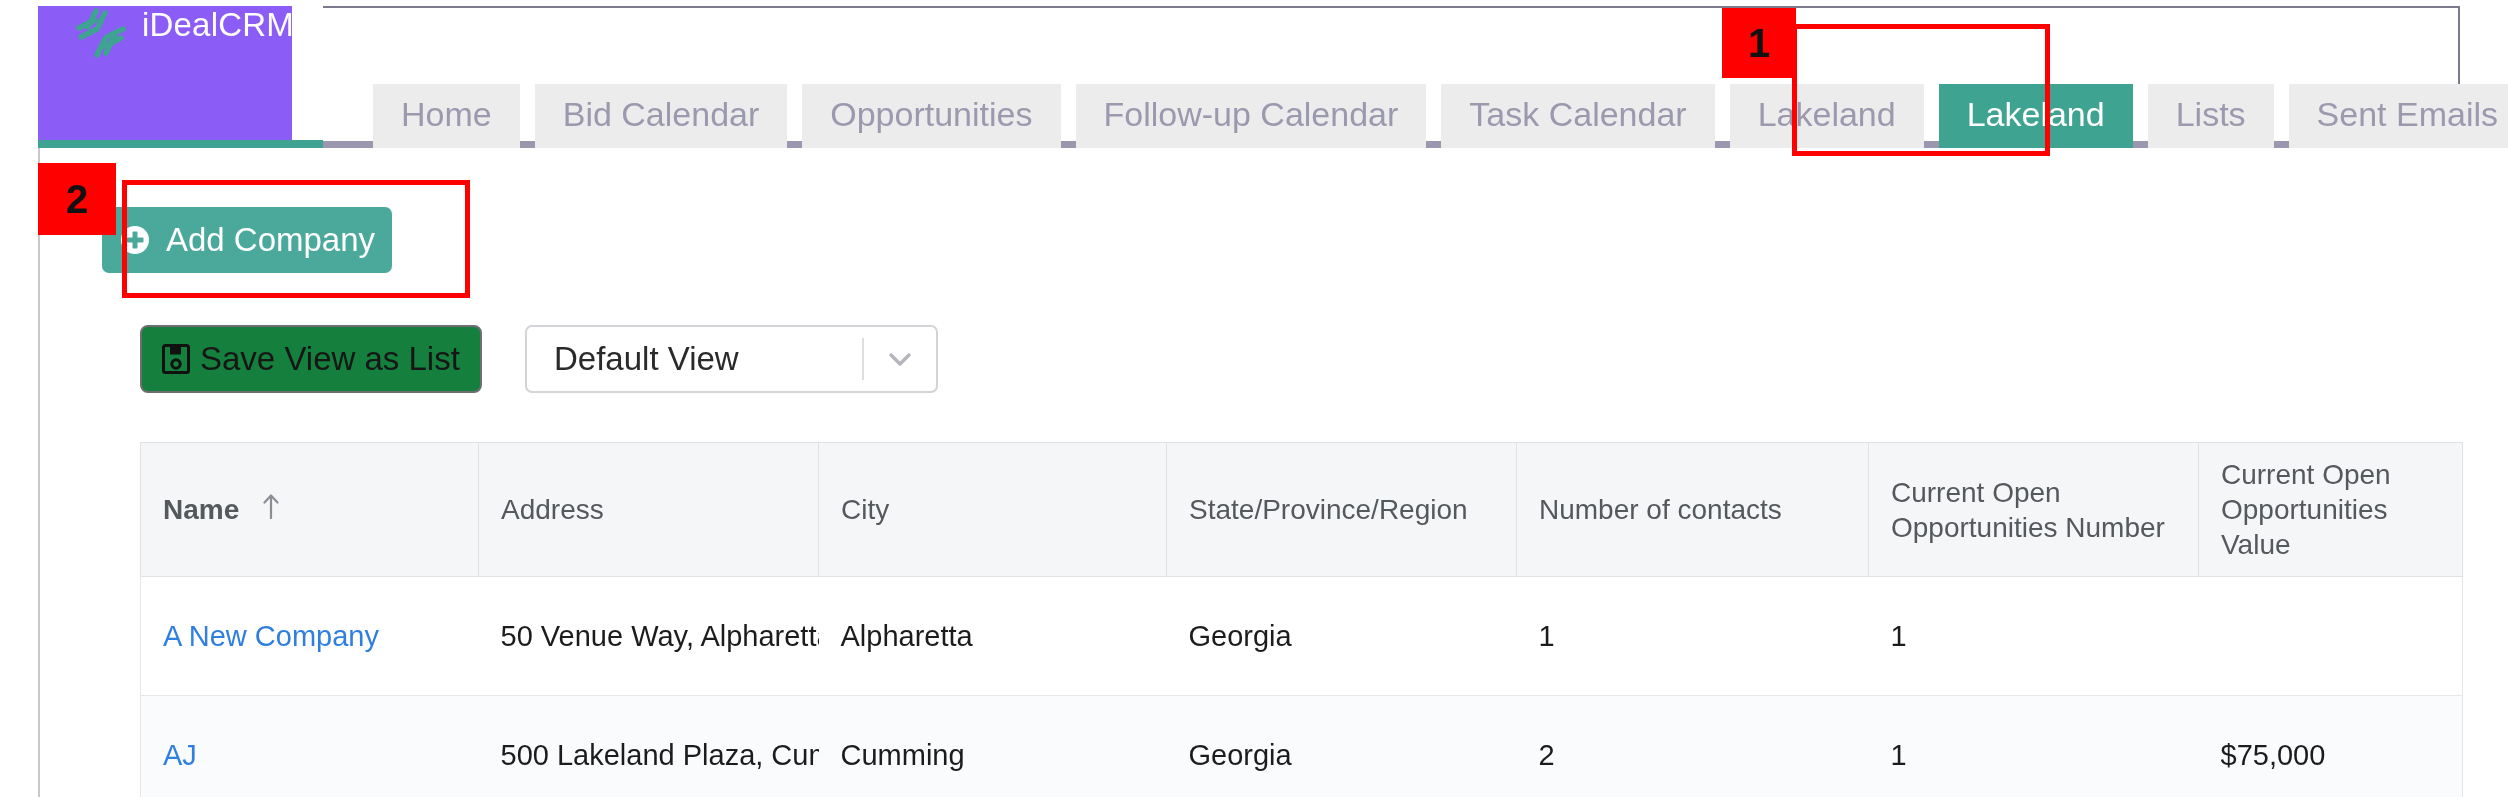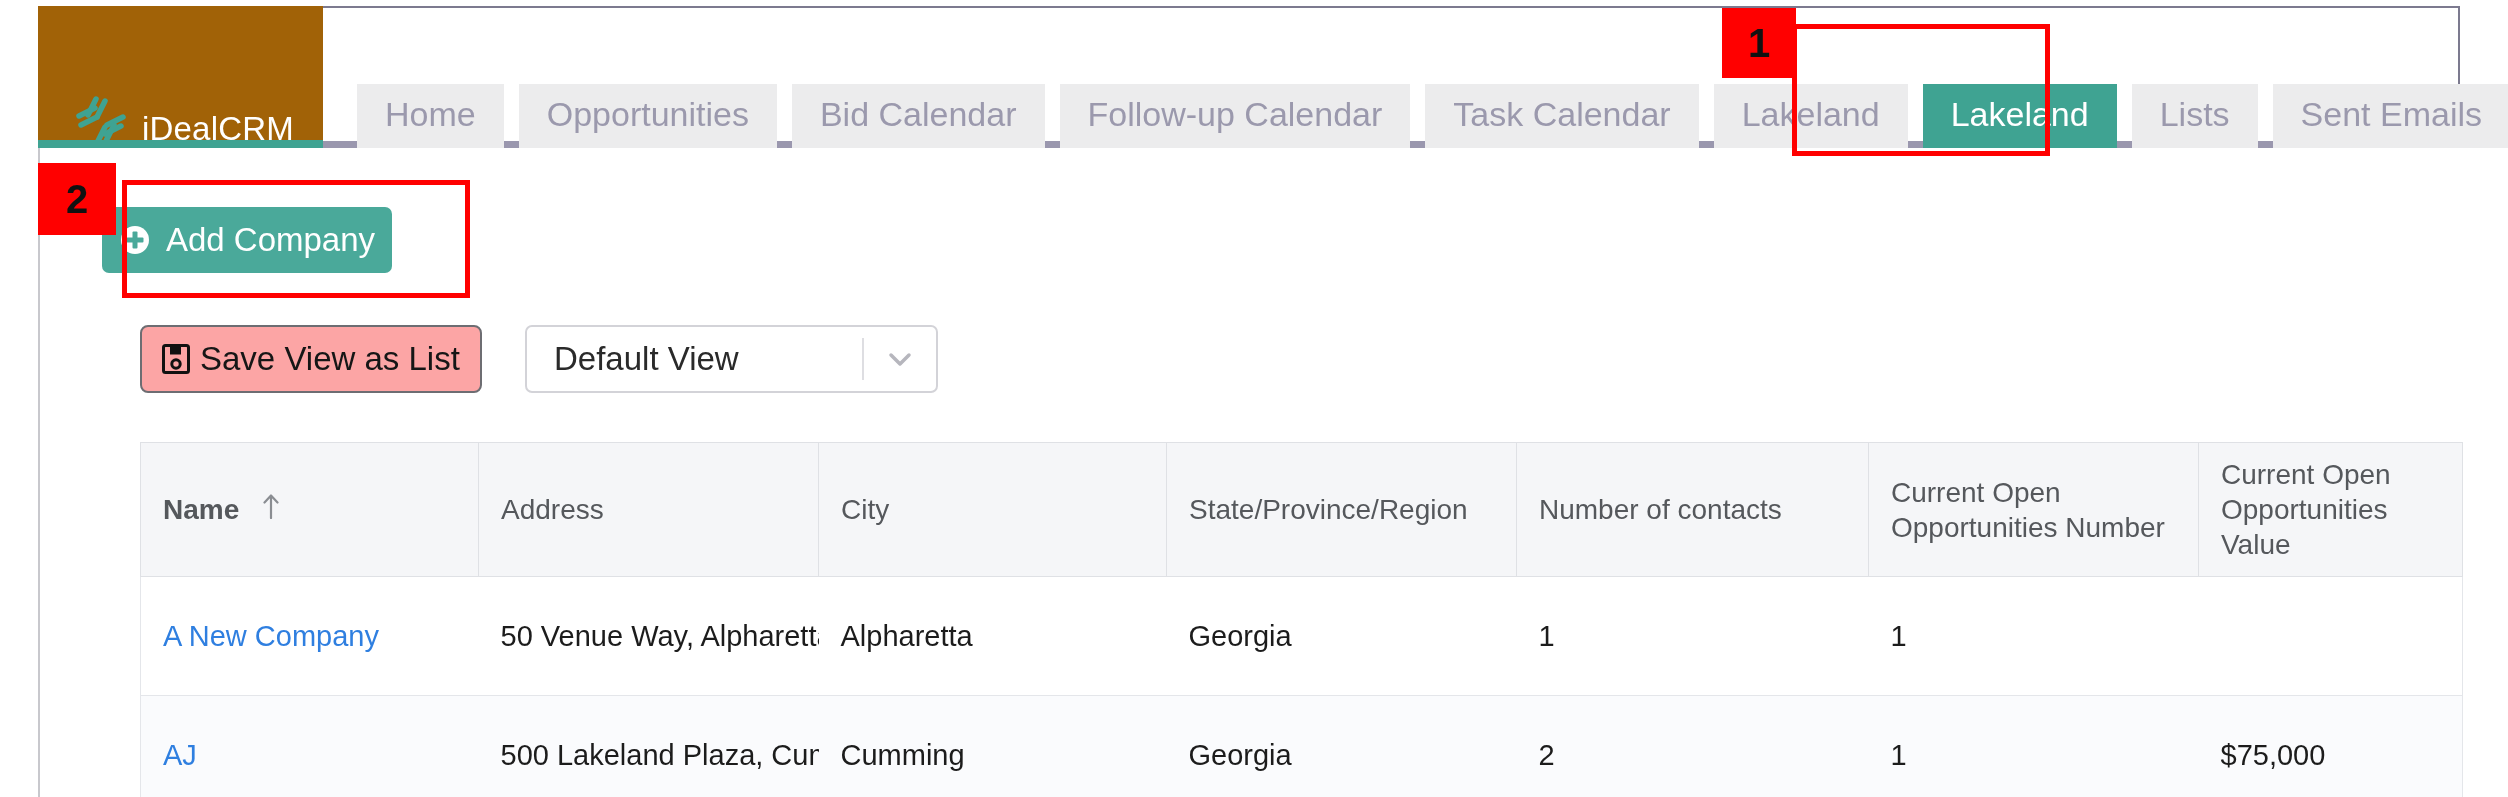--- a/index.html
+++ b/index.html
@@ -7,40 +7,40 @@
     width: 2508px; height: 797px;
     background: #ffffff;
     font-family: "Liberation Sans", sans-serif;
     overflow: hidden;
   }
   #root { position: relative; width: 2508px; height: 797px; background:#fff; }
 
   
   .topbar { position:absolute; left:0; top:0; width:2508px; height:148px; }
   .logo-block {
-    position:absolute; left:38px; top:6px; width:285px; height:142px;
-    background:#a16207; display:flex; align-items:flex-end; padding-left:36px;
+    position:absolute; left:38px; top:6px; width:254px; height:142px;
+    background:#8b5cf6; display:flex; align-items:flex-start; padding-left:36px;
   }
   .logo-mark { position:relative; width:54px; height:54px; flex:0 0 54px; }
   .logo-text { color:#ffffff; font-size:33px; letter-spacing:0.2px; margin-left:14px; font-family:"Liberation Sans", sans-serif; }
   .logo-underline { position:absolute; left:38px; top:140px; width:285px; height:8px; background:#3fa392; }
 
   .tabs-frame {
     position:absolute; left:323px; top:6px; width:2137px; height:142px;
     border-top:2px solid #7c7a8f; border-right:2px solid #7c7a8f; background:#fff;
   }
   .tabs-underline { position:absolute; left:323px; top:141px; width:2139px; height:7px; background:#9a97ae; }
 
   .tabs { position:absolute; left:323px; top:6px; width:2137px; height:142px; display:flex; align-items:flex-end; }
   .tab {
     background:#ececed; color:#9b99ad; font-size:34px;
     padding:13px 28px 17px 28px; margin-right:15px; white-space:nowrap;
     line-height:1.0;
   }
-  .tab:first-child { margin-left:34px; }
+  .tab:first-child { margin-left:50px; }
   .tab.active { background:#3fa392; color:#ffffff; }
 
   
   .ann-box { position:absolute; border:5px solid #ff0000; pointer-events:none; }
   .ann-badge {
     position:absolute; background:#ff0000; color:#111;
     font-weight:bold; font-size:40px; display:flex;
     align-items:center; justify-content:center;
   }
   #ann1-box   { left:1792px; top:24px;  width:258px; height:132px; }
@@ -54,21 +54,21 @@
 
   .add-btn {
     position:absolute; left:102px; top:207px; width:290px; height:66px;
     background:#4aa99a; border:none; border-radius:7px; color:#fff;
     font-size:33px; display:flex; align-items:center; justify-content:center; gap:15px;
     cursor:pointer; font-family:"Liberation Sans", sans-serif;
   }
   .plus-ico { display:inline-block; width:32px; height:32px; position:relative; }
   .save-btn {
     position:absolute; left:140px; top:325px; height:68px; min-width:333px;
-    background:#fca5a5; border:2px solid #6d6d72; border-radius:8px;
+    background:#15803d; border:2px solid #6d6d72; border-radius:8px;
     color:#161616; font-size:33px; display:flex; align-items:center;
     justify-content:center; gap:10px; padding:0 20px; cursor:pointer;
     font-family:"Liberation Sans", sans-serif;
   }
   .save-ico { display:inline-block; width:28px; height:30px; position:relative; flex:0 0 28px; }
 
   .view-select {
     position:absolute; left:525px; top:325px; width:413px; height:68px;
     border:2px solid #d3d3d8; border-radius:7px; background:#fff;
     display:flex; align-items:center;
@@ -131,22 +131,22 @@
       </span>
       <span class="logo-text">iDealCRM</span>
     </div>
     <div class="logo-underline"></div>
 
     <div class="tabs-frame"></div>
     <div class="tabs-underline"></div>
 
     <nav class="tabs">
       <div class="tab">Home</div>
+      <div class="tab">Bid Calendar</div>
       <div class="tab">Opportunities</div>
-      <div class="tab">Bid Calendar</div>
       <div class="tab">Follow-up Calendar</div>
       <div class="tab">Task Calendar</div>
       <div class="tab">Lakeland</div>
       <div class="tab active">Lakeland</div>
       <div class="tab">Lists</div>
       <div class="tab">Sent Emails</div>
     </nav>
   </div>
 
   <div class="content"></div>

